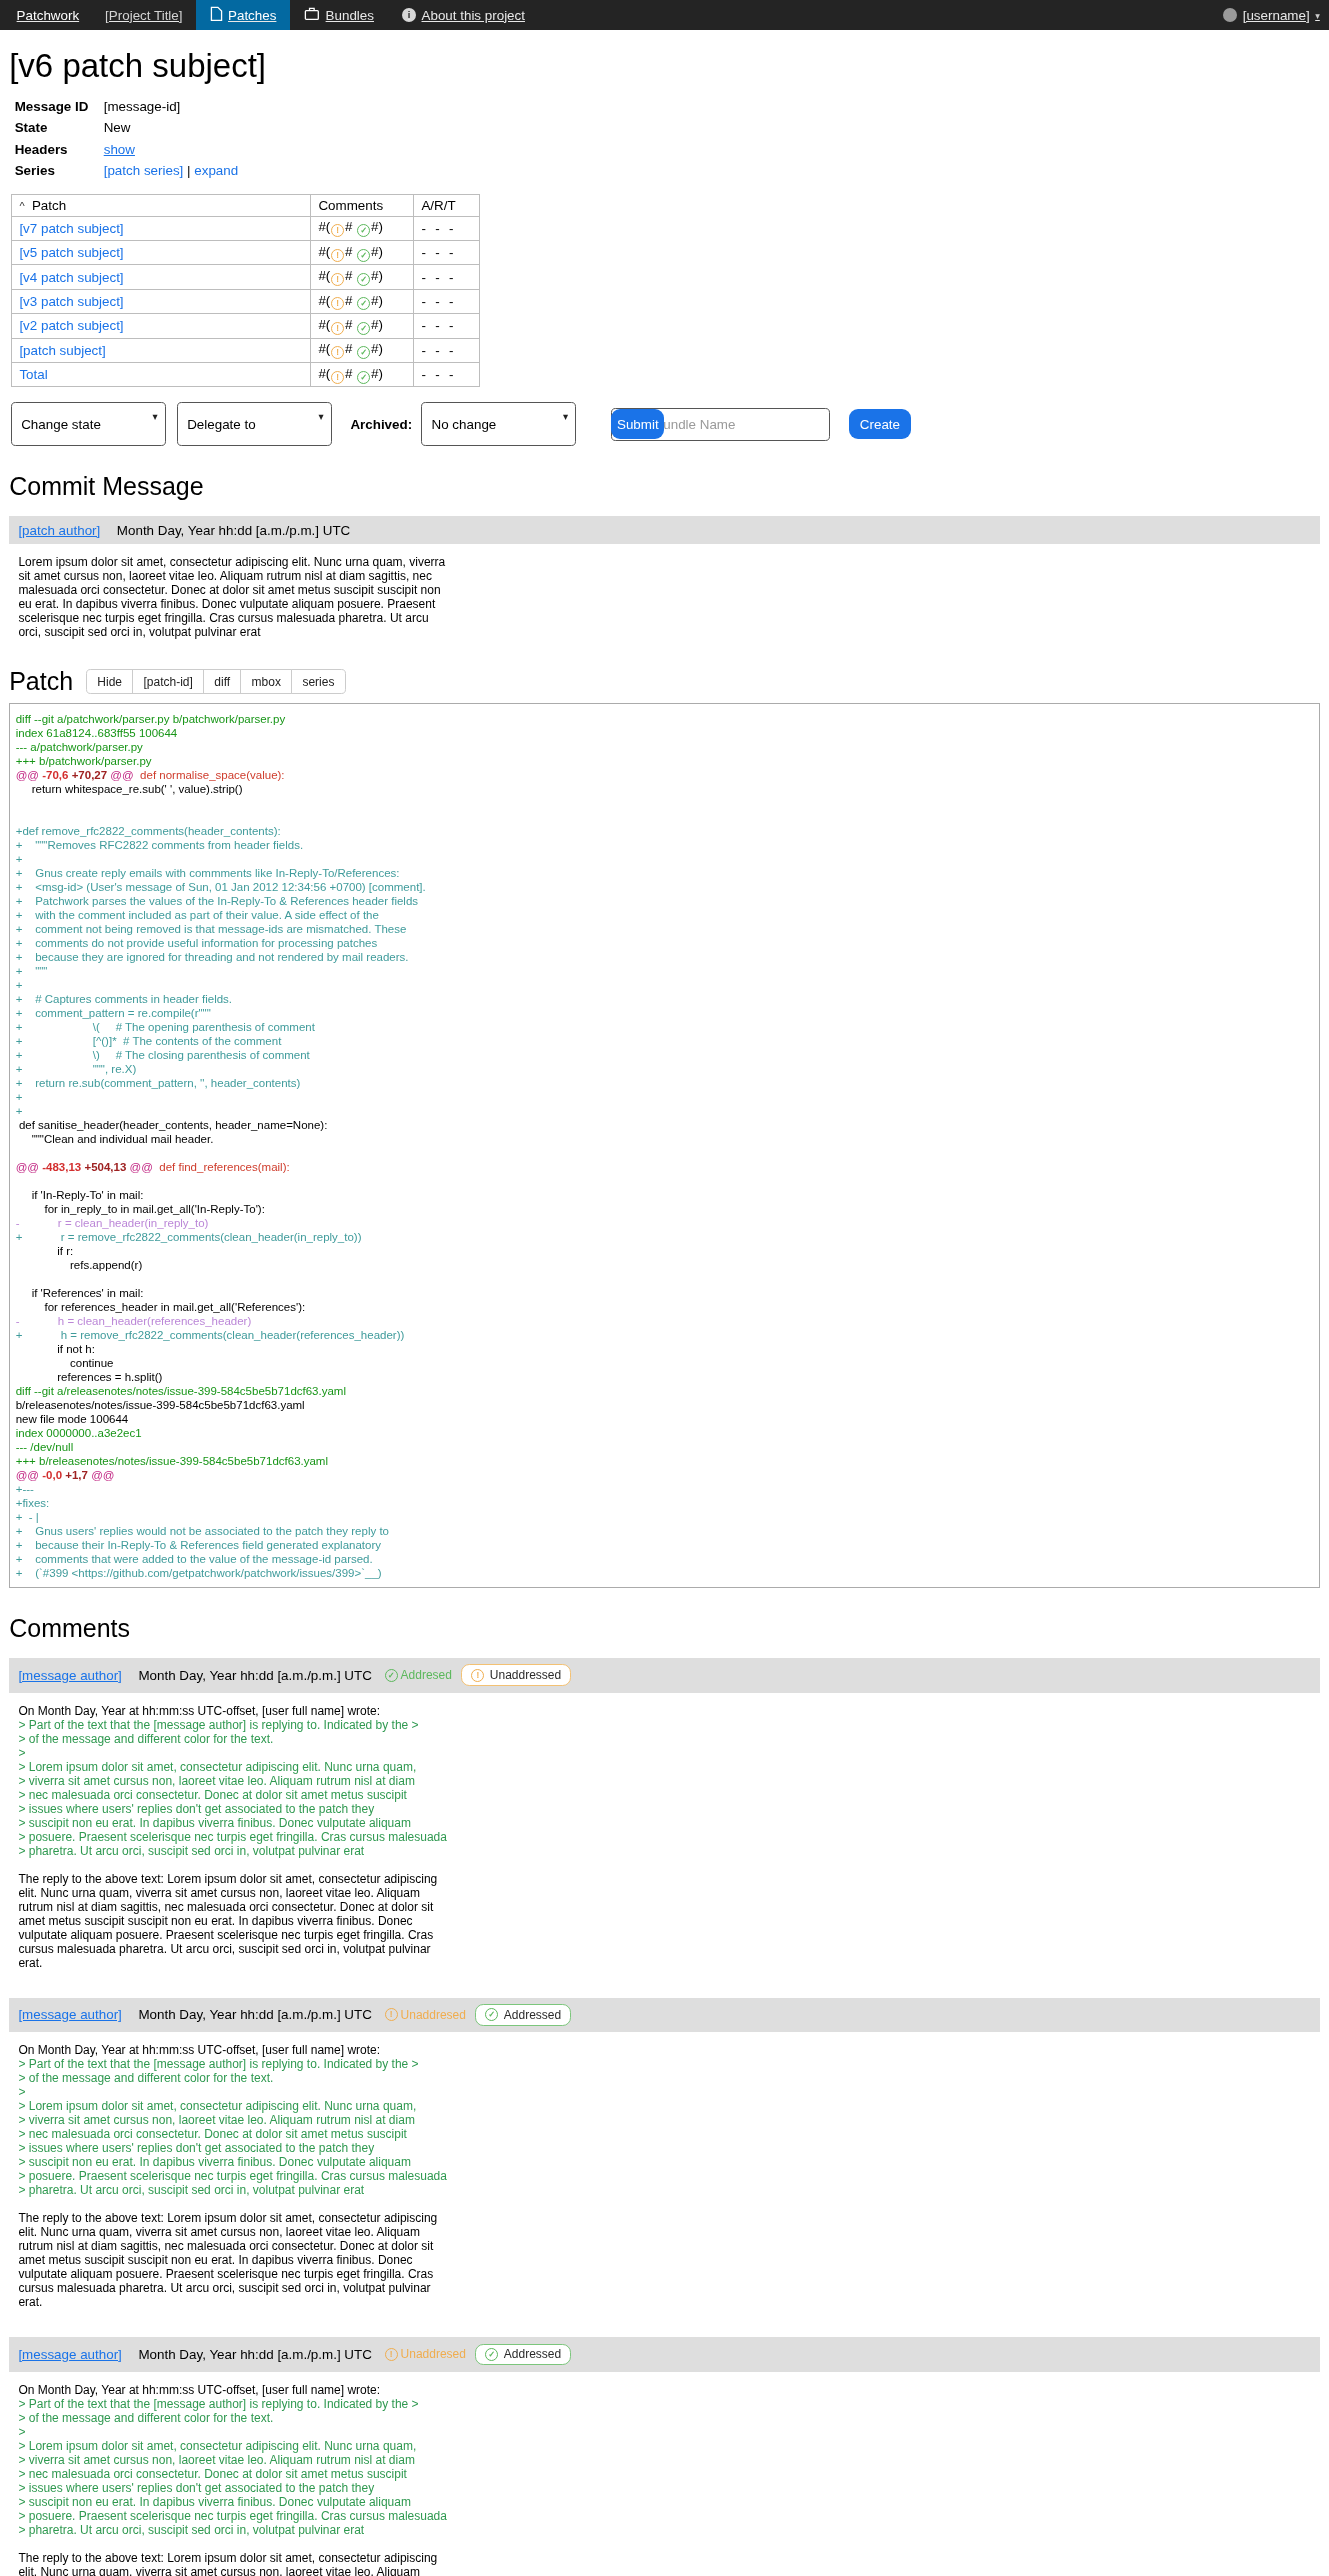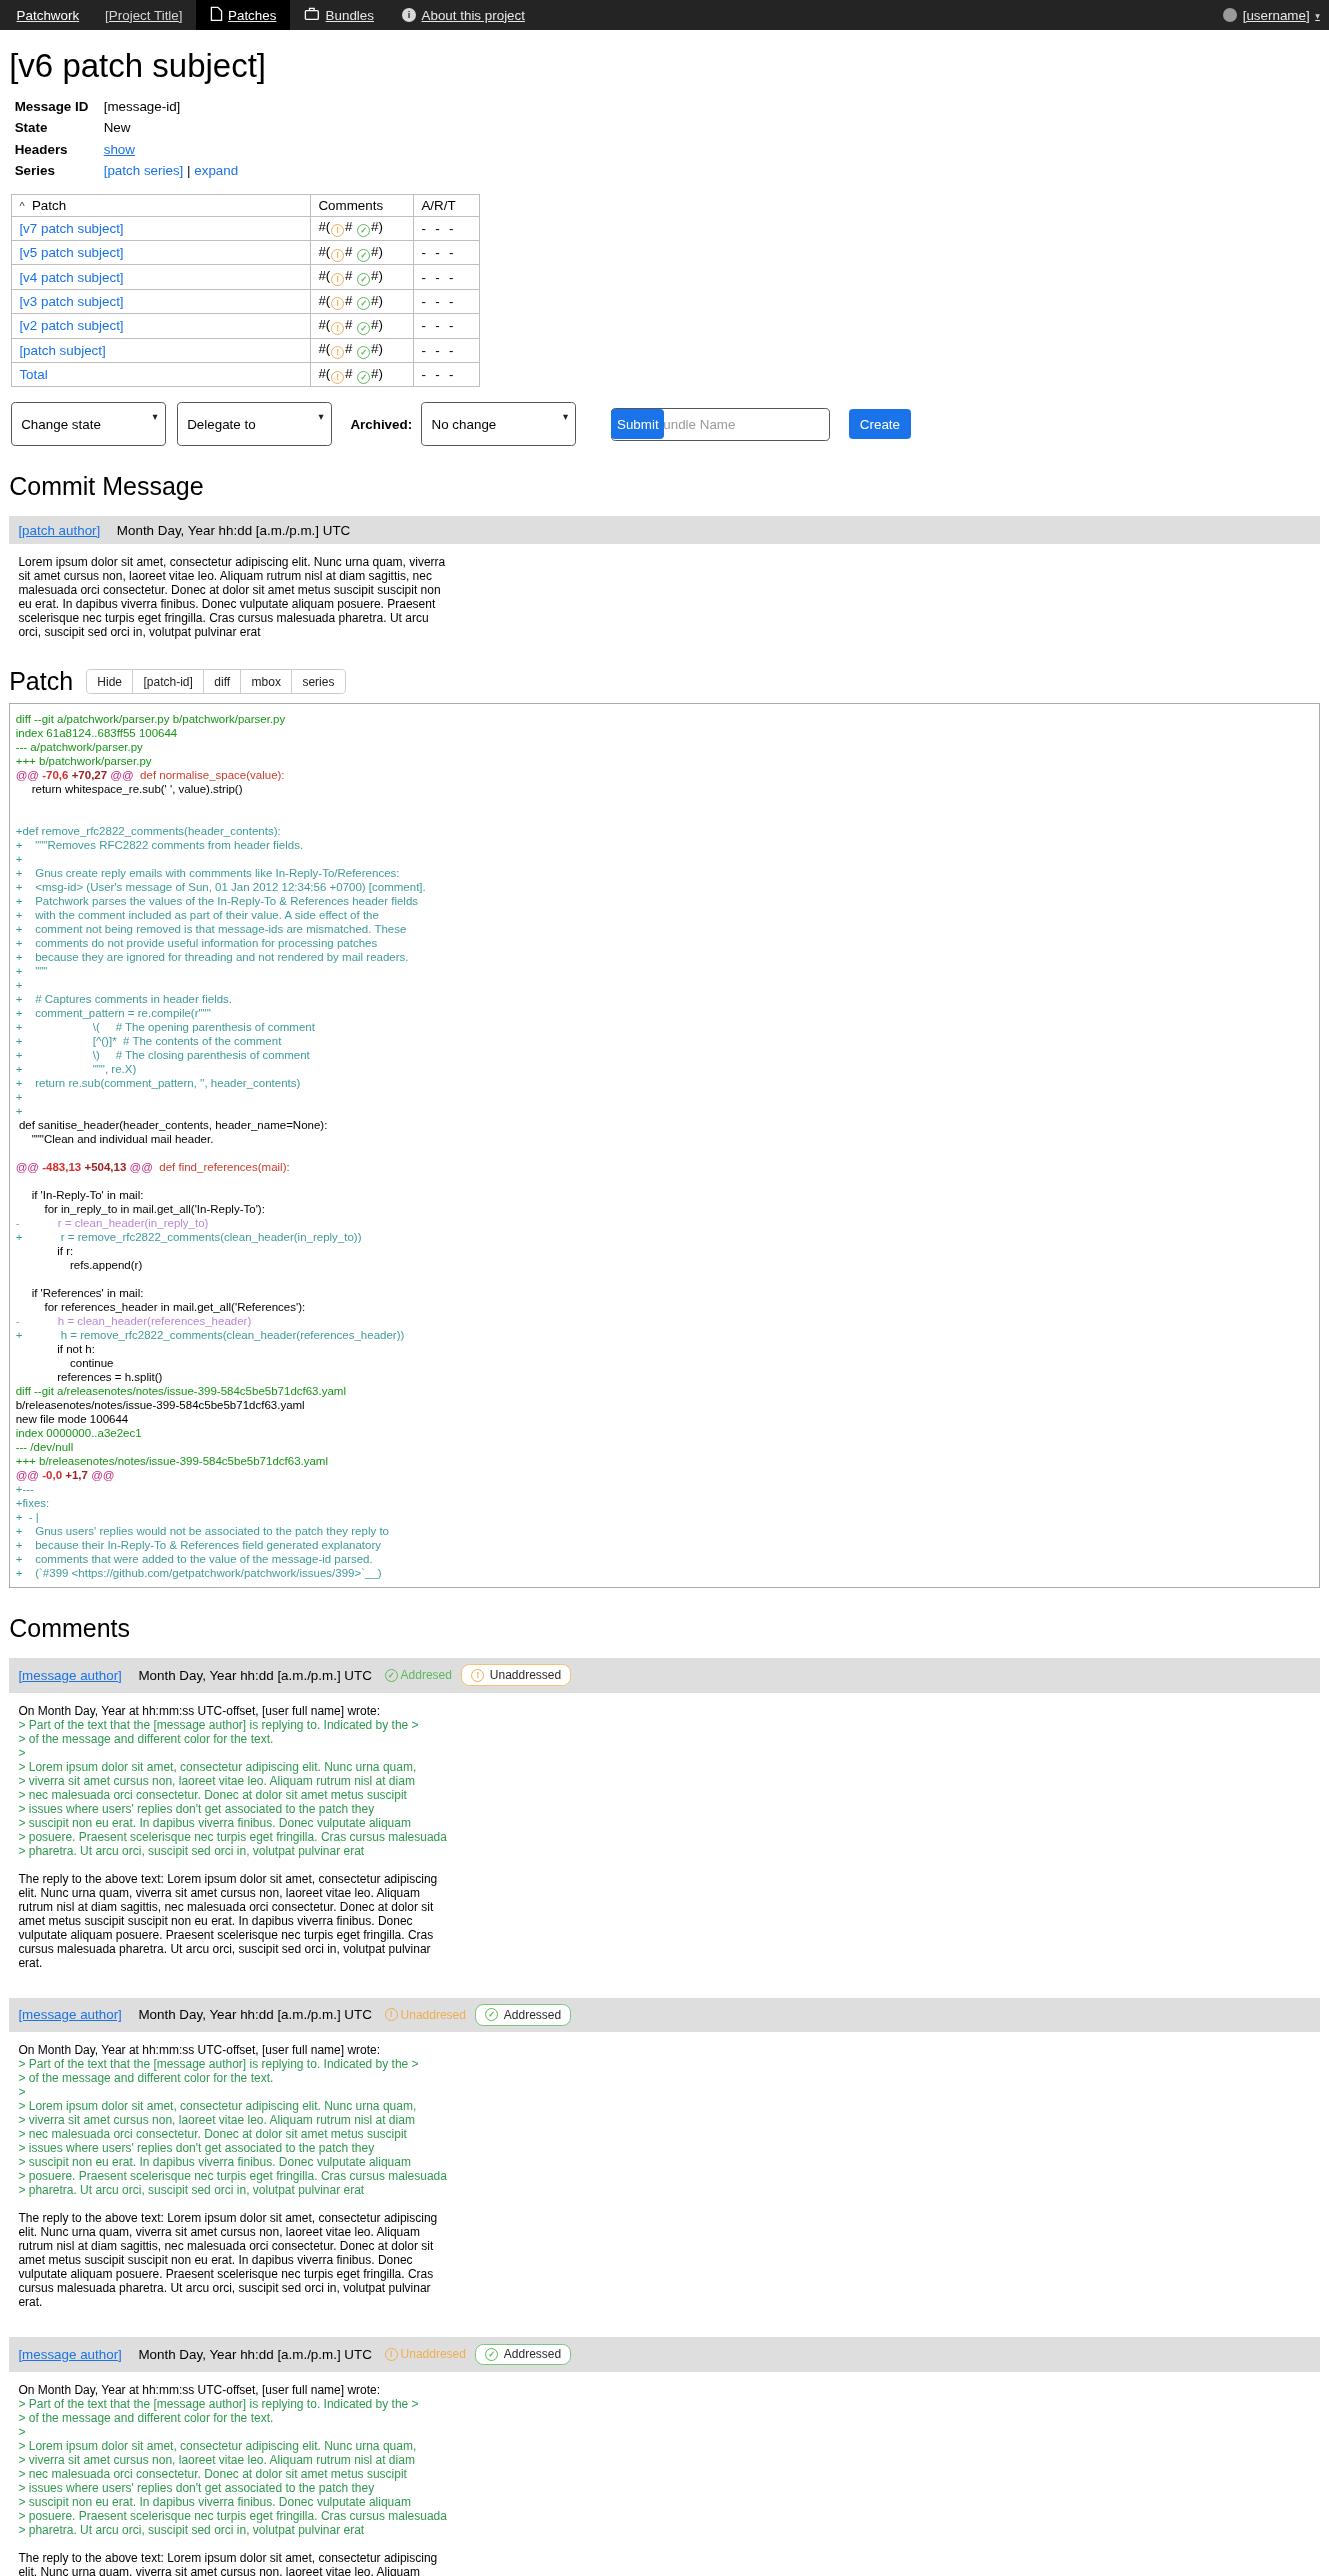--- a/index.html
+++ b/index.html
@@ -9,21 +9,21 @@
     font-family:"Liberation Sans", sans-serif;
   }
   
   .navbar {
     height:30px; background:#242424; display:flex; align-items:stretch;
     color:#e8e8e8; font-size:13.4px;text-decoration:underline;
   }
   .nav-brand { display:flex; align-items:center; padding:0 13px 0 16.6px; color:#fff; text-decoration:none; }
   .nav-project { display:flex; align-items:center; padding:0 13px; color:#d4d4d4; text-decoration:none; }
   .nav-item { display:flex; align-items:center; gap:5.5px; padding:0 14px; color:#e8e8e8; text-decoration:none; cursor:pointer; }
-  .nav-item.active { background:#000000; color:#fff; }
+  .nav-item.active { background:#0369a1; color:#fff; }
   .nav-right { margin-left:auto; display:flex; align-items:center; gap:5.5px; padding-right:9.2px; cursor:pointer; }
   .avatar { width:14px; height:14px; border-radius:50%; background:#9a9a9a; display:inline-block; }
   .caret { font-size:9.2px; color:#ccc; }
   .info-ic { width:14px; height:14px; border-radius:50%; background:#d8d8d8; color:#1d1d1d;
              font-size:9.2px; font-weight:bold; line-height:14px; text-align:center; display:inline-block; }
   
   .container { padding:0 9.2px; }
   h1 { font-size:33px; font-weight:400; margin:16.6px 0 11px 0; }
   h2 { font-size:25px; font-weight:500; margin:26px 0 13px 0; }
   
@@ -49,21 +49,21 @@
   .actions { display:flex; align-items:center; margin:14.8px 0 0 1.8px; font-size:13.4px; }
   .select-wrap { position:relative; margin-right:11px; }
   .select-wrap select {
     appearance:none; -webkit-appearance:none; width:155px; height:44px; border:0.9px solid #555;
     border-radius:4.6px; background:#fff; font-size:13.4px; padding:0 22px 0 9.2px;
     font-family:"Liberation Sans", sans-serif;
   }
   .select-wrap::after { content:"▾"; position:absolute; right:8.3px; top:8.3px; font-size:10.2px; pointer-events:none; color:#222; }
   .archived-label { font-weight:bold; margin:0 9.2px 0 7.4px; }
   .btn-primary {
-    background:#1a73e8; color:#fff; border:none; border-radius:4px; font-size:13.4px;
+    background:#1a73e8; color:#fff; border:none; border-radius:9px; font-size:13.4px;
     padding:7.4px 11px; cursor:pointer; font-family:"Liberation Sans", sans-serif;
   }
   .bundle { display:flex; align-items:center; margin-left:24px; }
   .bundle .btn-primary { position:relative; z-index:2; width:53px; padding:7.4px 0; }
   .bundle input {
     margin-left:-53px; width:219px; height:33px; border:0.9px solid #555; border-radius:4.6px;
     padding:0 9.2px 0 42px; font-size:13.4px; z-index:1; font-family:"Liberation Sans", sans-serif;
   }
   .bundle input::placeholder { color:#9a9a9a; }
   .create-btn { margin-left:18.5px; }

